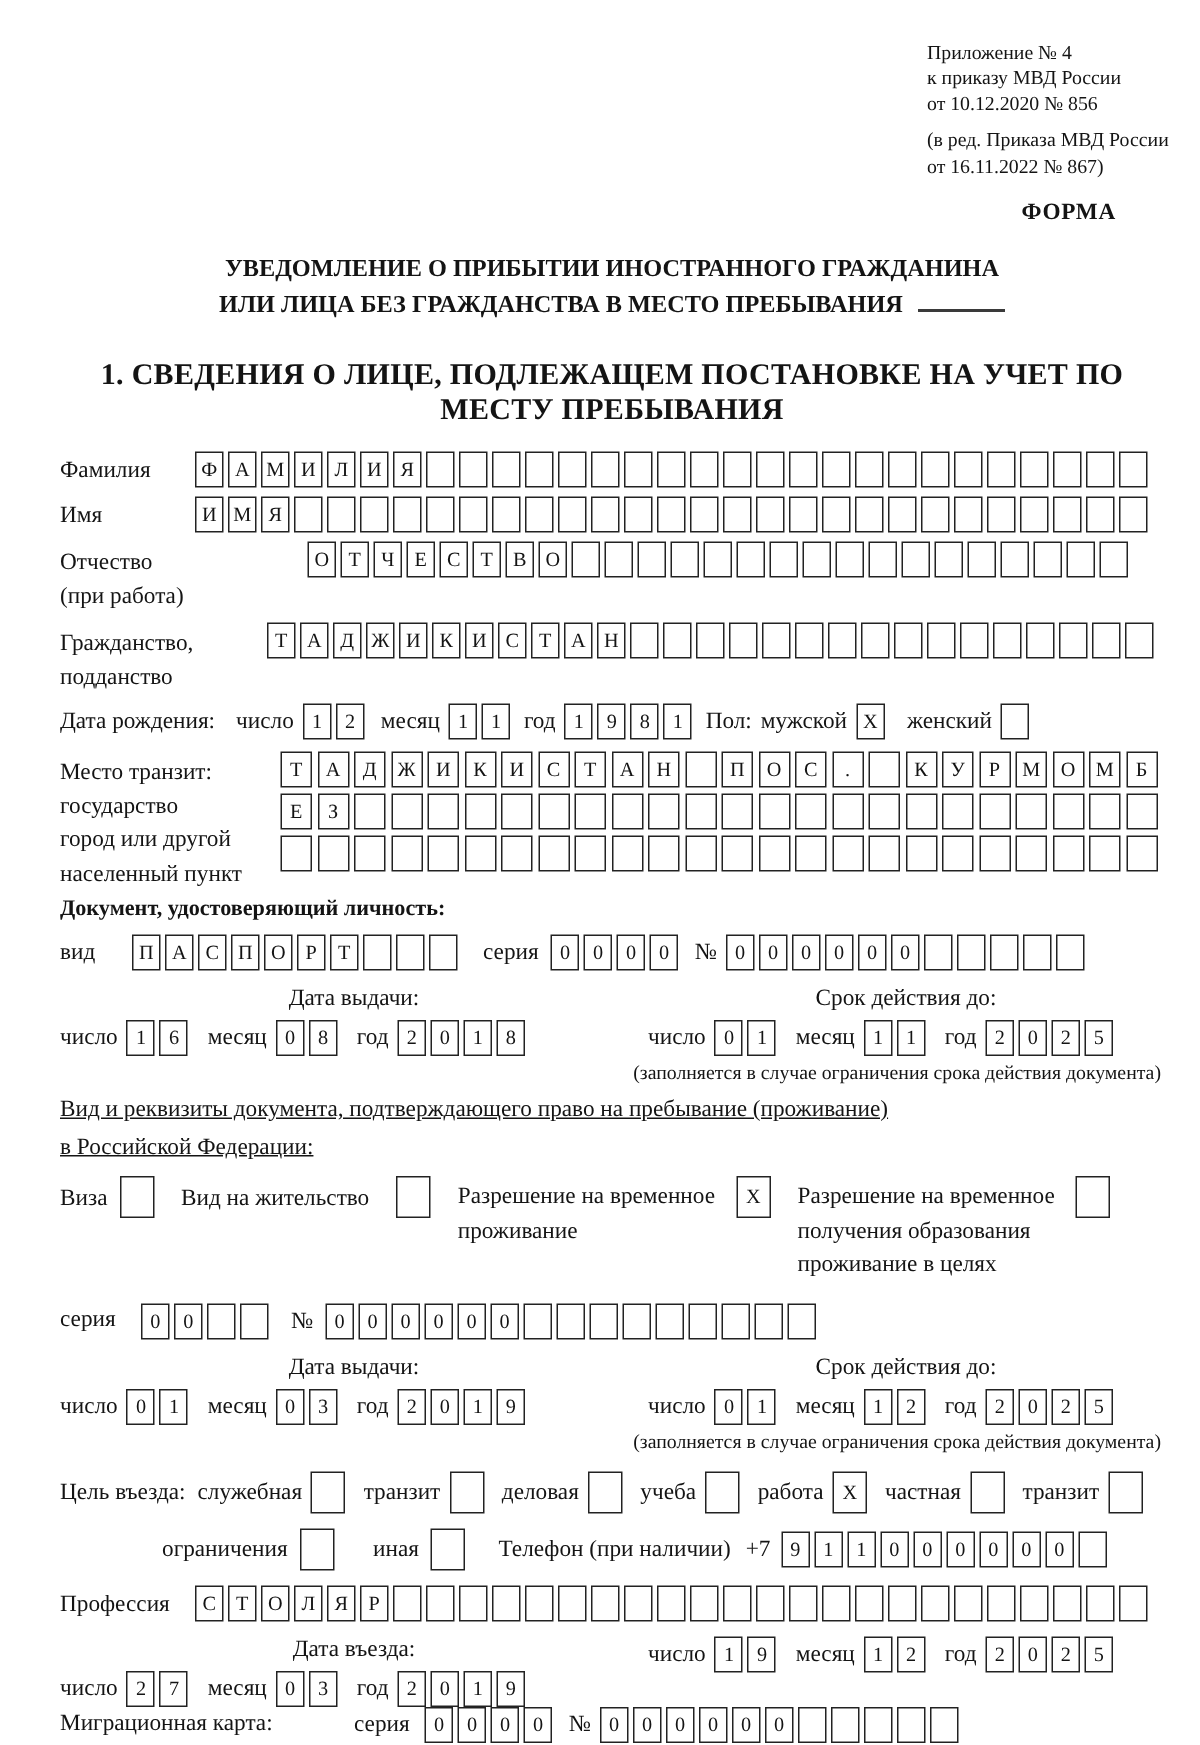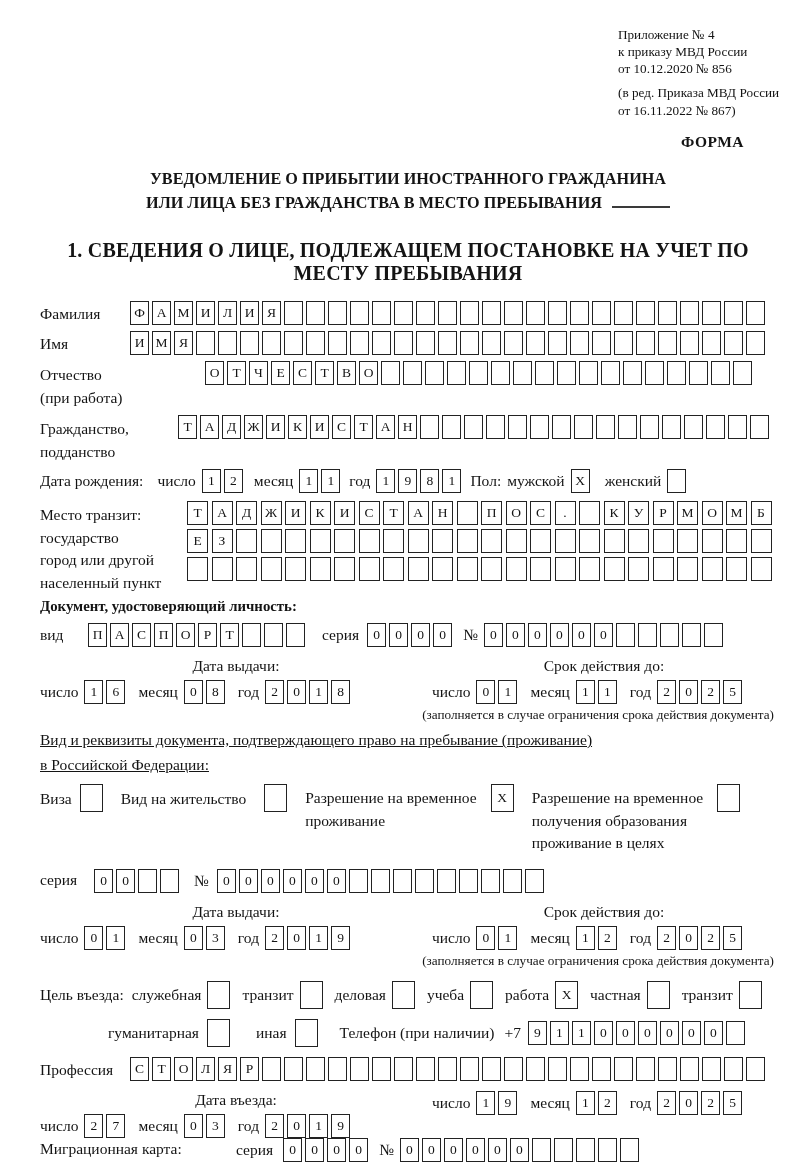--- a/index.html
+++ b/index.html
@@ -566,21 +566,21 @@
     <span class="cellrow box">
         <span class="cell"></span>
       </span>
     <span class="plbl">транзит</span>
     <span class="cellrow box">
         <span class="cell"></span>
       </span>
   </div>
 
   <div class="purpose2">
-    <span class="plbl">гуманитарная</span>
+    <span class="plbl">ограничения</span>
     <span class="cellrow box">
         <span class="cell"></span>
       </span>
     <span class="sp"></span>
     <span class="plbl">иная</span>
     <span class="cellrow box">
         <span class="cell"></span>
       </span>
     <span class="sp2"></span>
     <span>Телефон (при наличии)</span>

